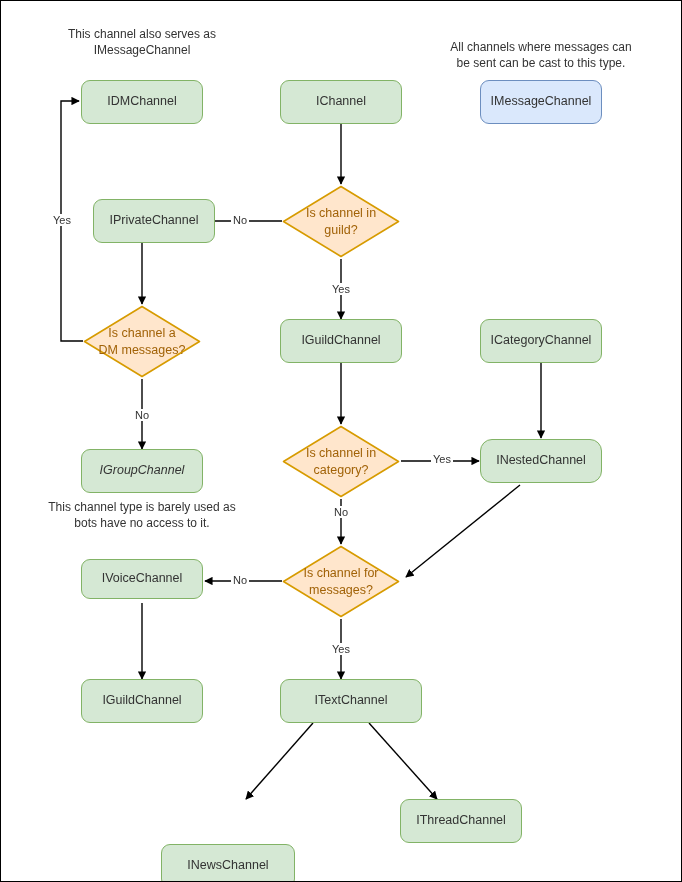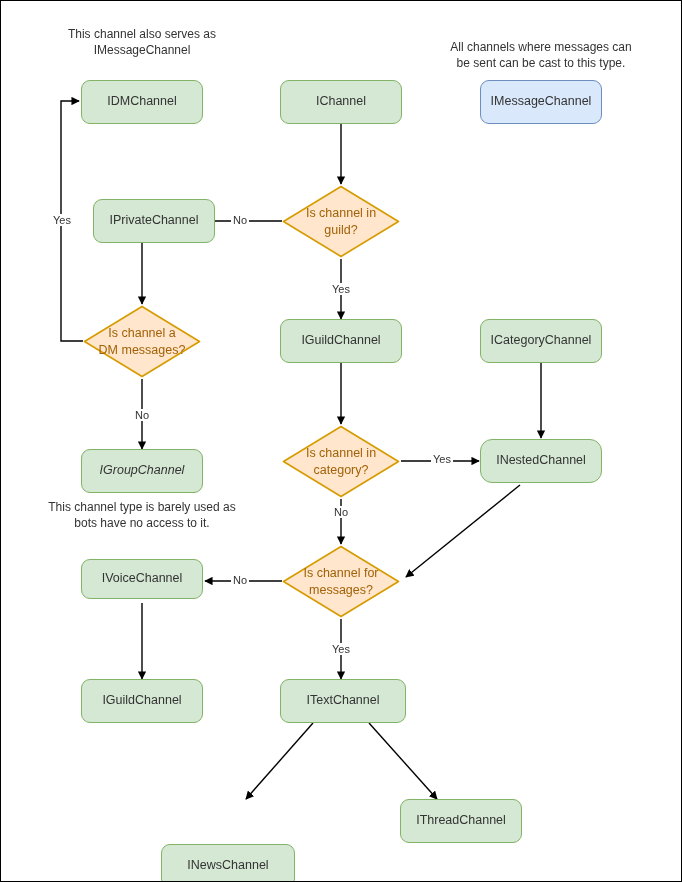--- a/index.html
+++ b/index.html
@@ -161,21 +161,21 @@
   <div class="node green" style="left:479px; top:318px; width:122px; height:44px;">ICategoryChannel</div>
 
   <div class="node green" style="left:80px; top:448px; width:122px; height:44px;font-style:italic;">IGroupChannel</div>
 
   <div class="node green" style="left:479px; top:438px; width:122px; height:44px;border-radius:12px;">INestedChannel</div>
 
   <div class="node green" style="left:80px; top:558px; width:122px; height:40px;">IVoiceChannel</div>
 
   <div class="node green" style="left:80px; top:678px; width:122px; height:44px;">IGuildChannel</div>
 
-  <div class="node green" style="left:279px; top:678px; width:126px; height:44px;">ITextChannel</div>
+  <div class="node green" style="left:279px; top:678px; width:142px; height:44px;">ITextChannel</div>
 
   <div class="node green" style="left:160px; top:843px; width:134px; height:44px;">INewsChannel</div>
 
   <div class="node green" style="left:399px; top:798px; width:122px; height:44px;">IThreadChannel</div>
 
   <div class="diamond-wrap" style="left:280px; top:183px; width:120px; height:75px;">
     <svg width="120" height="75" viewBox="0 0 120 75" xmlns="http://www.w3.org/2000/svg">
       <path d="M 60 2.5 L 117.5 37.5 L 60 72.5 L 2.5 37.5 Z" fill="#ffe6cc" stroke="#d79b00" stroke-width="1.6" stroke-linejoin="round"></path>
     </svg>
     <div class="diamond-label">Is channel in

